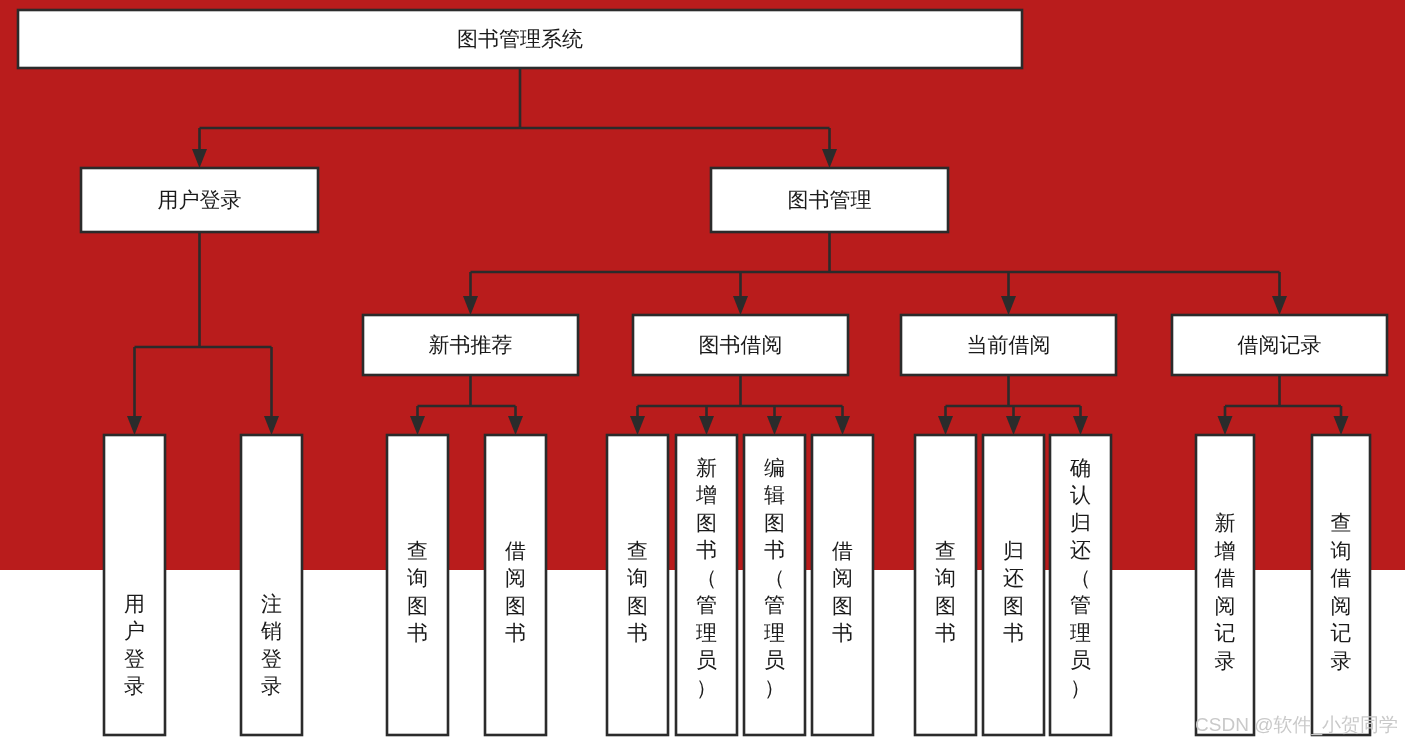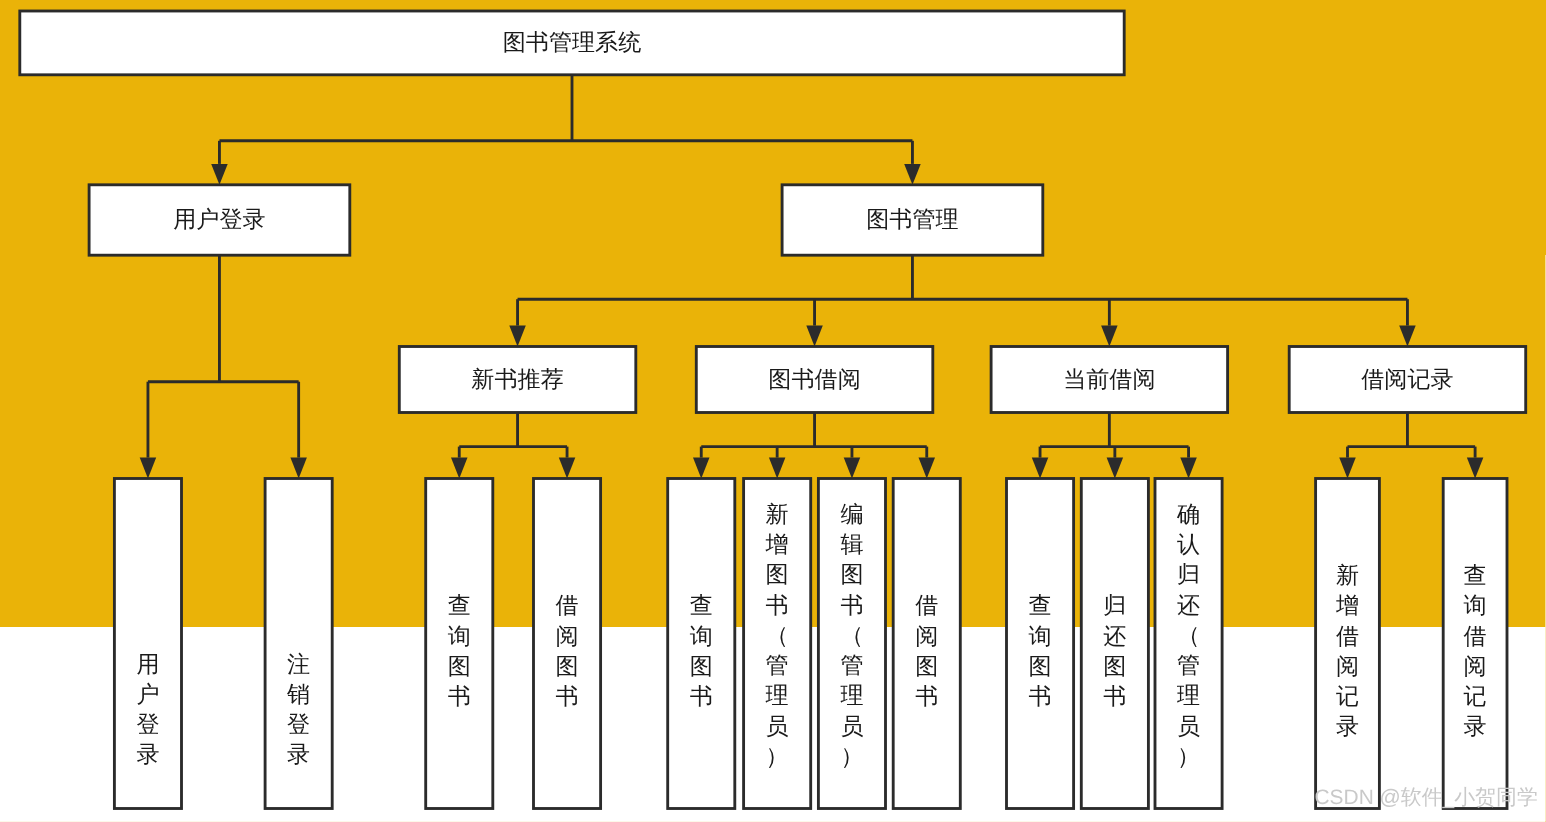--- a/index.html
+++ b/index.html
@@ -10,21 +10,21 @@
   body {
     width: 1405px;
     height: 747px;
     font-family: "Liberation Sans", "DejaVu Sans", sans-serif;
     overflow: hidden;
   }
   #diagram-root {
     position: relative;
     width: 1405px;
     height: 570px;
-    background: #eab308;
+    background: #b91c1c;
   }
   svg#chart-svg {
     position: absolute;
     top: 0;
     left: 0;
     width: 1405px;
     height: 747px;
     display: block;
   }
   .node-box {

